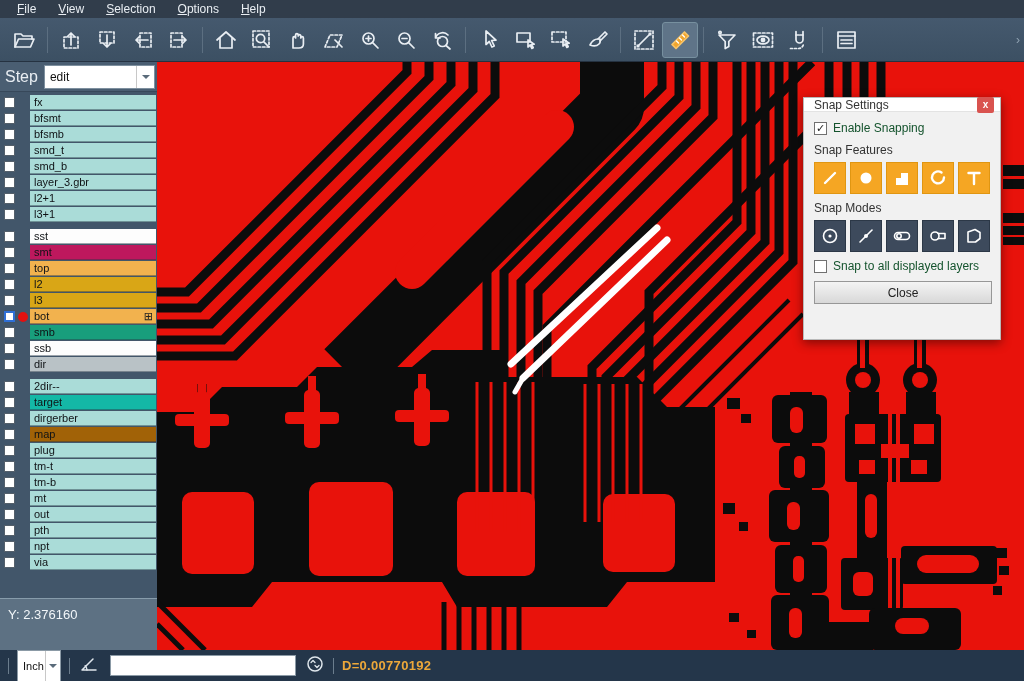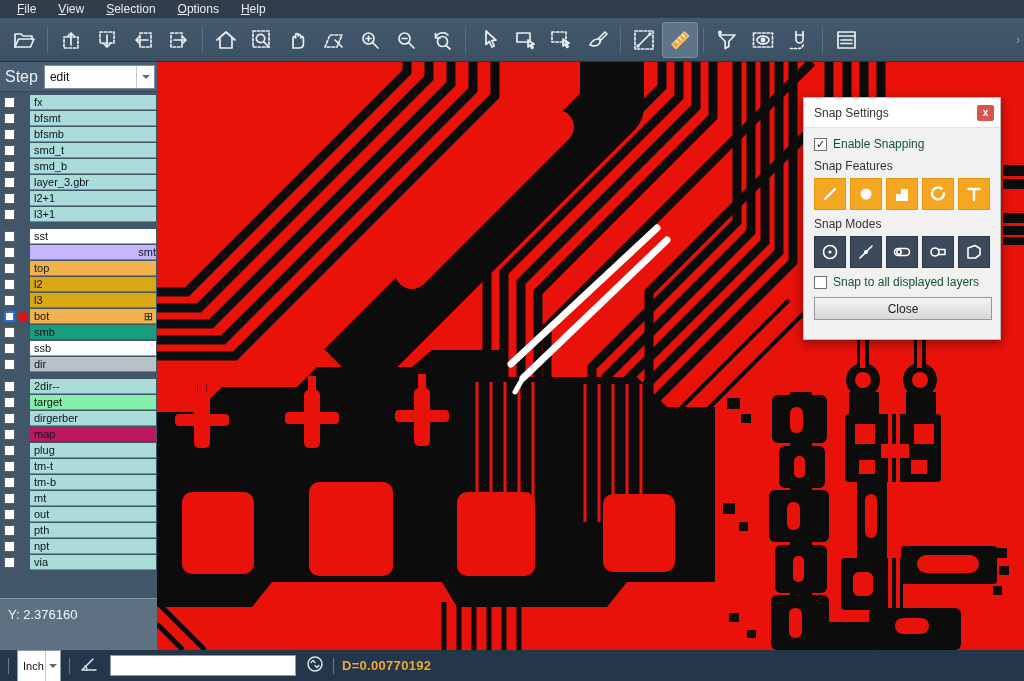--- a/index.html
+++ b/index.html
@@ -65,21 +65,21 @@
   .unitdd { width:44px; height:32px; background:#fff; display:flex; align-items:center; font-size:11px; color:#111; border:1px solid #8b9aa6; }
   .unitdd .val { flex:1; padding-left:5px; }
   .unitdd .dbtn { width:15px; height:100%; border-left:1px solid #c8c8c8; display:flex; align-items:center; justify-content:center; }
   .sicon svg { stroke:#dfe6ec; fill:none; stroke-width:1.5; stroke-linecap:round; stroke-linejoin:round; }
   .cmdinput { width:186px; height:21px; background:#fff; border:1px solid #8b9aa6; font-size:12px; padding:0 4px; margin-left:10px; }
   .dval { color:#eda83a; font-size:13px; font-weight:bold; letter-spacing:.3px; }
 
   
   .dialog { position:absolute; left:803px; top:97px; width:198px; height:243px; background:#f1f1f1;
     border:1px solid #b9b9b9; box-shadow:0 3px 10px rgba(0,0,0,.45); z-index:10; }
-  .dtitle { height:30px; background:#fff; border-bottom:1px solid #e3e3e3; display:flex; align-items:center; }
+  .dtitle { height:14px; background:#fff; border-bottom:1px solid #e3e3e3; display:flex; align-items:center; }
   .dtitle .ttl { flex:1; font-size:12px; color:#333; padding-left:10px; }
   .dclose { width:17px; height:16px; background:#d9534f; color:#fff; font-size:10px; font-weight:bold;
     display:flex; align-items:center; justify-content:center; margin-right:6px; border-radius:2px; }
   .dbody { padding:9px 10px 0 10px; }
   .chkrow { display:flex; align-items:center; margin-bottom:8px; }
   .dchk { width:13px; height:13px; background:#fff; border:1px solid #707070; margin-right:6px;
     display:flex; align-items:center; justify-content:center; font-size:11px; color:#222; }
   .dchk.checked::after { content:"✓"; }
   .chkrow label { font-size:12px; color:#14532d; }
   .dsection { font-size:12px; color:#333; margin:2px 0 5px 0; }
@@ -330,21 +330,21 @@
       <span class="lchk"></span>
       <span class="ldot"></span>
       <span class="llabel" style="background: rgb(253, 253, 253);">
         <span class="lname">sst</span>
 
       </span>
     </div>
         <div class="lrow">
       <span class="lchk"></span>
       <span class="ldot"></span>
-      <span class="llabel" style="background: #c4b5fd; text-align: right;">
+      <span class="llabel" style="background: #be185d;">
         <span class="lname">smt</span>
 
       </span>
     </div>
         <div class="lrow">
       <span class="lchk"></span>
       <span class="ldot"></span>
       <span class="llabel" style="background: rgb(242, 178, 78);">
         <span class="lname">top</span>
 
@@ -402,37 +402,37 @@
       <span class="lchk"></span>
       <span class="ldot"></span>
       <span class="llabel" style="background: rgb(170, 220, 216);">
         <span class="lname">2dir--</span>
 
       </span>
     </div>
         <div class="lrow">
       <span class="lchk"></span>
       <span class="ldot"></span>
-      <span class="llabel" style="background: #86efac;">
+      <span class="llabel" style="background: #14b8a6;">
         <span class="lname">target</span>
 
       </span>
     </div>
         <div class="lrow">
       <span class="lchk"></span>
       <span class="ldot"></span>
       <span class="llabel" style="background: rgb(170, 220, 216);">
         <span class="lname">dirgerber</span>
 
       </span>
     </div>
         <div class="lrow">
       <span class="lchk"></span>
       <span class="ldot"></span>
-      <span class="llabel" style="background: #be185d;">
+      <span class="llabel" style="background: #a16207;">
         <span class="lname">map</span>
 
       </span>
     </div>
         <div class="lrow">
       <span class="lchk"></span>
       <span class="ldot"></span>
       <span class="llabel" style="background: rgb(170, 220, 216);">
         <span class="lname">plug</span>
 

